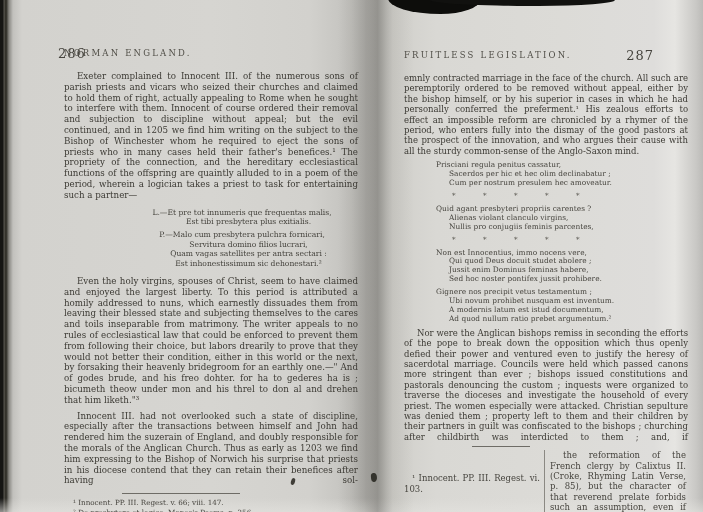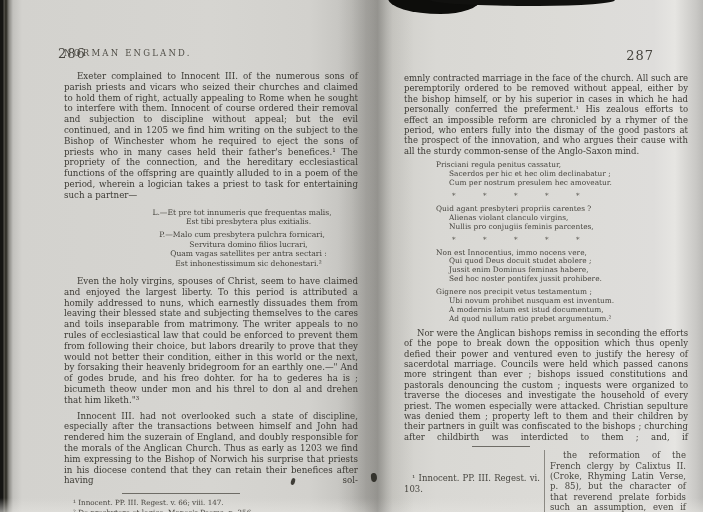--- a/index.html
+++ b/index.html
@@ -107,20 +107,21 @@
       <div class="footnotes-left">
         <p class="fn">¹ Innocent. PP. III. Regest. v. 66; viii. 147.</p>
         <p class="fn">² De presbytero et logico.  Mapes's Poems, p. 256.</p>
 
       </div>
     </div>
   </div>
 
   <div class="page right-page">
     <div class="running-head-row">
+      <span class="running-head">FRUITLESS LEGISLATION.</span>
       <span class="folio">287</span>
     </div>
 
     <div class="page-body">
       <p class="noindent">emnly contracted marriage in the face of the church.  All such are peremptorily ordered to be removed without appeal, either by the bishop himself, or by his superior in cases in which he had personally conferred the preferment.¹  His zealous efforts to effect an impossible reform are chronicled by a rhymer of the period, who enters fully into the dismay of the good pastors at the prospect of the innovation, and who argues their cause with all the sturdy common-sense of the Anglo-Saxon mind.</p>
 
       <div class="verse-right">
         <div class="stanza">
           <div class="vline">Prisciani regula penitus cassatur,</div>
           <div class="vline cont">Sacerdos per hic et hec olim declinabatur ;</div>

